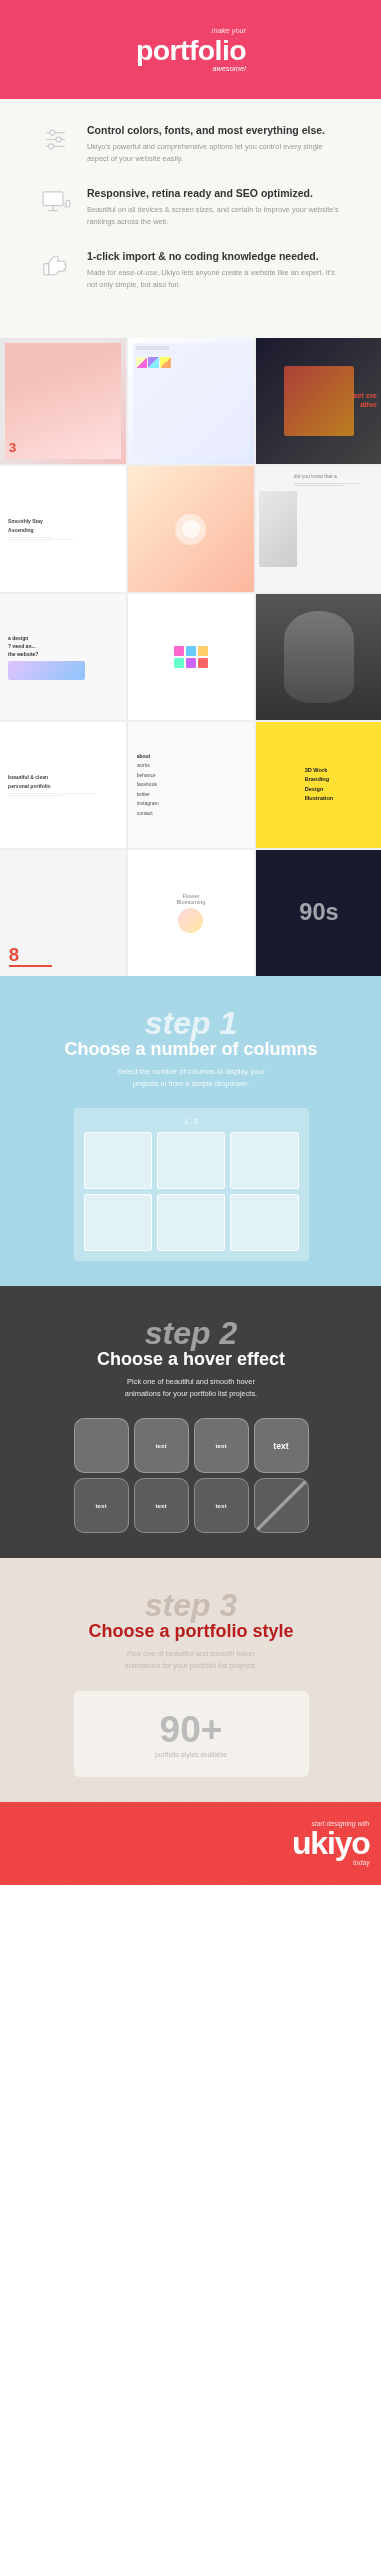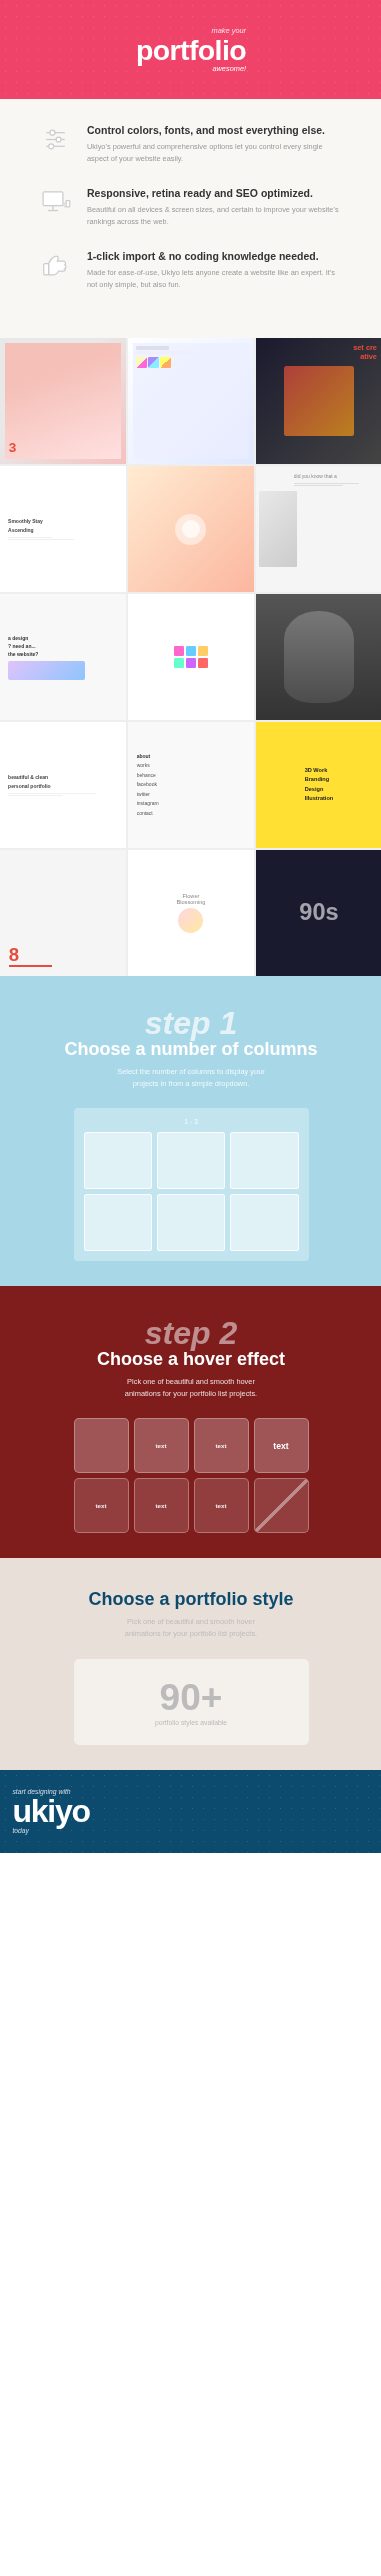--- a/index.html
+++ b/index.html
@@ -115,20 +115,21 @@
       justify-content: center;
       font-size: 6.2px;
       color: rgba(0,0,0,0.4);
       padding: 5px;
       position: relative;
     }
     .set-cre {
       font-size: 8px;
       font-weight: 900;
       color: #e74c3c;
+      margin-top: 48px;
     }
 
     
     .step1-section {
       background: #a8d8e8;
       padding: 31px 42px 25px;
       text-align: center;
     }
     .step-number {
       font-size: 32px;
@@ -169,37 +170,37 @@
     }
     .col-box {
       background: rgba(255,255,255,0.5);
       border-radius: 2.5px;
       aspect-ratio: 1.2;
       border: 1.2px solid rgba(255,255,255,0.8);
     }
 
     
     .step2-section {
-      background: #7f1d1d;
+      background: #404040;
       padding: 31px 25px 25px;
       text-align: center;
     }
     .step2-section .step-number {
       color: rgba(255,255,255,0.5);
     }
     .hover-grid {
       display: grid;
       grid-template-columns: repeat(4, 1fr);
       gap: 5px;
       max-width: 235px;
       margin: 0 auto;
     }
     .hover-item {
       background: rgba(255,255,255,0.25);
-      border-radius: 5px;
+      border-radius: 10px;
       aspect-ratio: 1;
       display: flex;
       align-items: center;
       justify-content: center;
       font-size: 6.2px;
       font-weight: 700;
       color: rgba(255,255,255,0.9);
       border: 0.6px solid rgba(255,255,255,0.3);
       position: relative;
       overflow: hidden;
@@ -253,23 +254,23 @@
       font-weight: 900;
       color: #bbb;
     }
     .styles-label {
       font-size: 6.8px;
       color: #bbb;
     }
 
     
     .cta-footer {
-      background: #0c4a6e;
+      background: #ef4444;
       padding: 18.6px 12.4px;
-      text-align: left;
+      text-align: right;
       position: relative;
       overflow: hidden;
     }
     .cta-footer::before {
       content: '';
       position: absolute;
       top: 0; left: 0; right: 0; bottom: 0;
       background-image: radial-gradient(circle, rgba(255,255,255,0.15) 0.6px, transparent 0.6px);
       background-size: 11px 11px;
     }
@@ -554,21 +555,22 @@
       </div>
       <div class="hover-item">
         <span>text</span>
       </div>
       <div class="hover-item diagonal"></div>
     </div>
   </div>
 </section>
 
 <section class="step3-section">
-  <h2 class="step-title" style="color:#0c4a6e;">Choose a portfolio style</h2>
+  <div class="step-number" style="color:rgba(180,165,155,0.6);">step 3</div>
+  <h2 class="step-title" style="color:#b91c1c;">Choose a portfolio style</h2>
   <p class="step-desc" style="color:#bbb;">Pick one of beautiful and smooth hover animations for your portfolio list projects.</p>
   <div class="styles-demo">
     <div style="display:flex;align-items:center;justify-content:center;gap:0;">
       <span class="styles-number">90</span>
       <span class="styles-plus">+</span>
     </div>
     <div class="styles-label">portfolio styles available</div>
   </div>
 </section>
 

